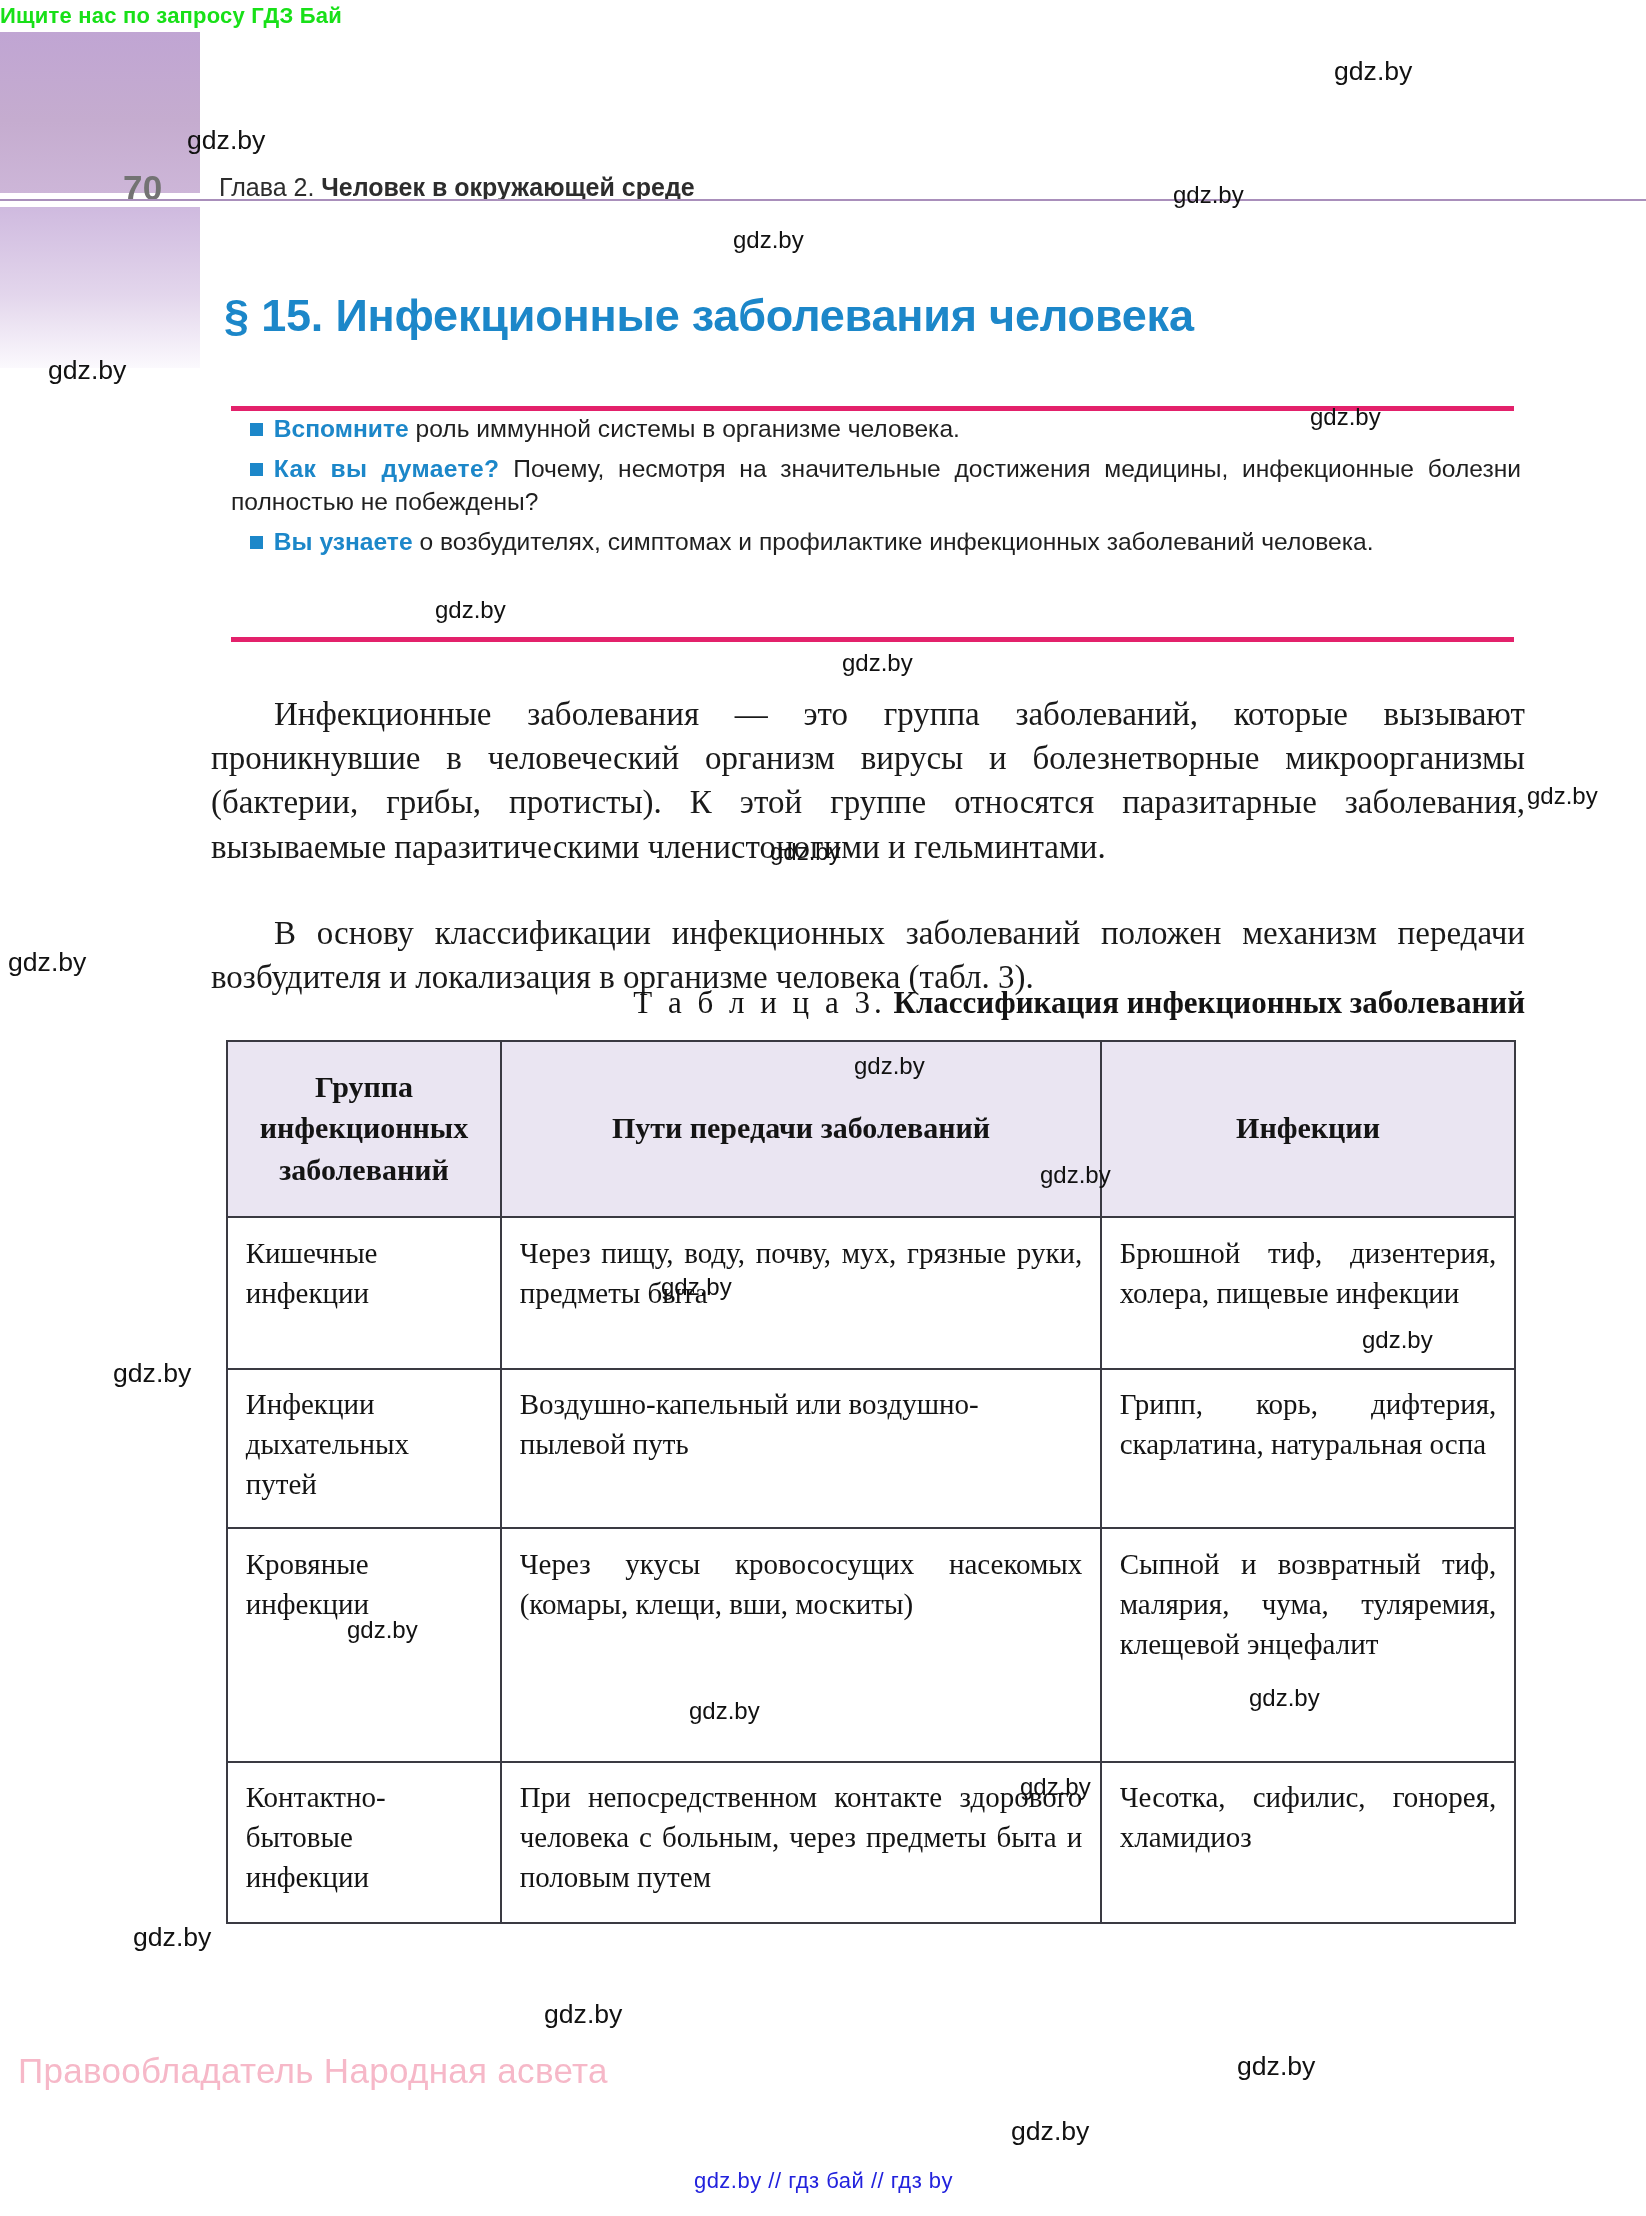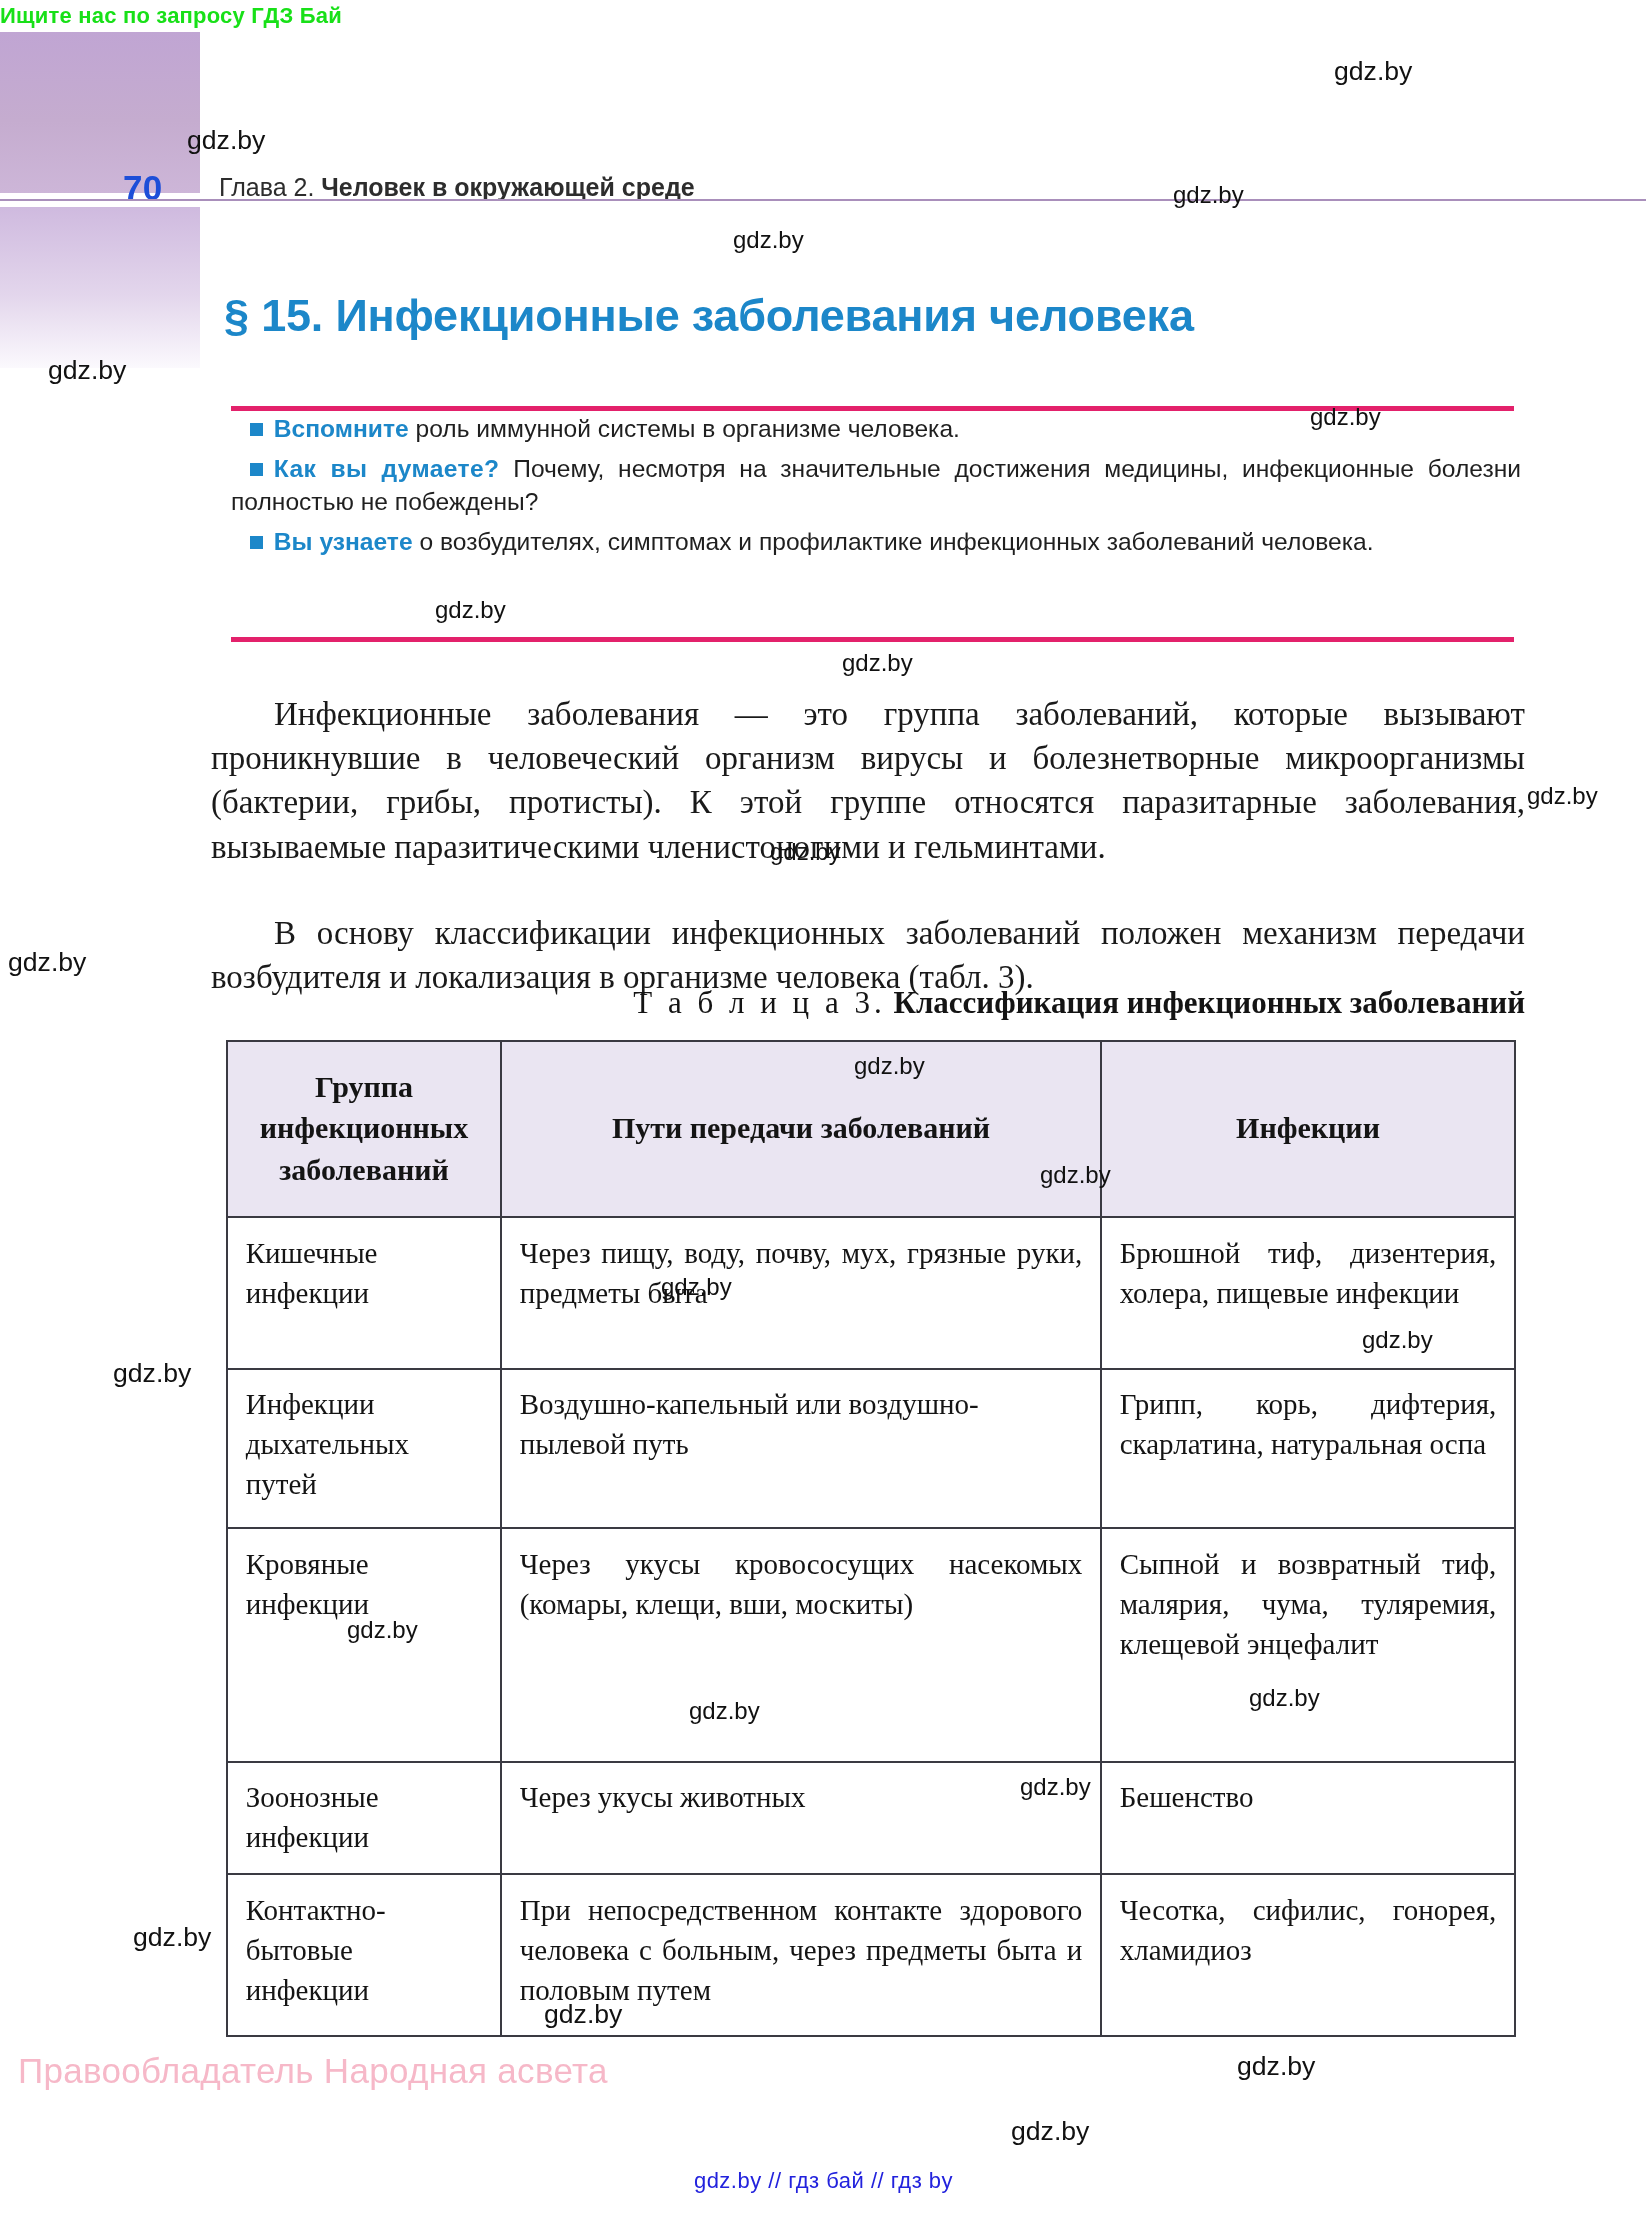--- a/index.html
+++ b/index.html
@@ -47,21 +47,21 @@
     height: 1.6px;
     background: #a98fbb;
   }
   #page-number {
     position: absolute;
     left: 123px;
     top: 168px;
     font-family: "Liberation Sans", sans-serif;
     font-weight: bold;
     font-size: 35px;
-    color: #1d4ed8;
+    color: #737373;
     letter-spacing: 0.4px;
   }
   #running-head {
     position: absolute;
     left: 219px;
     top: 173px;
     font-family: "Liberation Sans", sans-serif;
     font-size: 25px;
     color: #2d2d2d;
     white-space: nowrap;
@@ -308,25 +308,20 @@
       </tr>
       <tr class="r-h2">
         <td class="c-group">Инфекции дыхательных путей</td>
         <td class="c-path noj">Воздушно-капельный или воздушно-пылевой путь</td>
         <td class="c-inf">Грипп, корь, дифтерия, скарлатина, натуральная оспа</td>
       </tr>
       <tr class="r-h3">
         <td class="c-group">Кровяные инфекции</td>
         <td class="c-path">Через укусы кровососущих насекомых (комары, клещи, вши, москиты)</td>
         <td class="c-inf">Сыпной и возвратный тиф, малярия, чума, туляремия, клещевой энцефалит</td>
-      </tr>
-      <tr class="r-h4">
-        <td class="c-group">Зоонозные инфекции</td>
-        <td class="c-path noj">Через укусы животных</td>
-        <td class="c-inf noj">Бешенство</td>
       </tr>
       <tr class="r-h5">
         <td class="c-group">Контактно-бытовые инфекции</td>
         <td class="c-path">При непосредственном контакте здорового человека с больным, через предметы быта и половым путем</td>
         <td class="c-inf">Чесотка, сифилис, гонорея, хламидиоз</td>
       </tr>
     </tbody>
   </table>
 
   <div id="copyright">Правообладатель Народная асвета</div>

